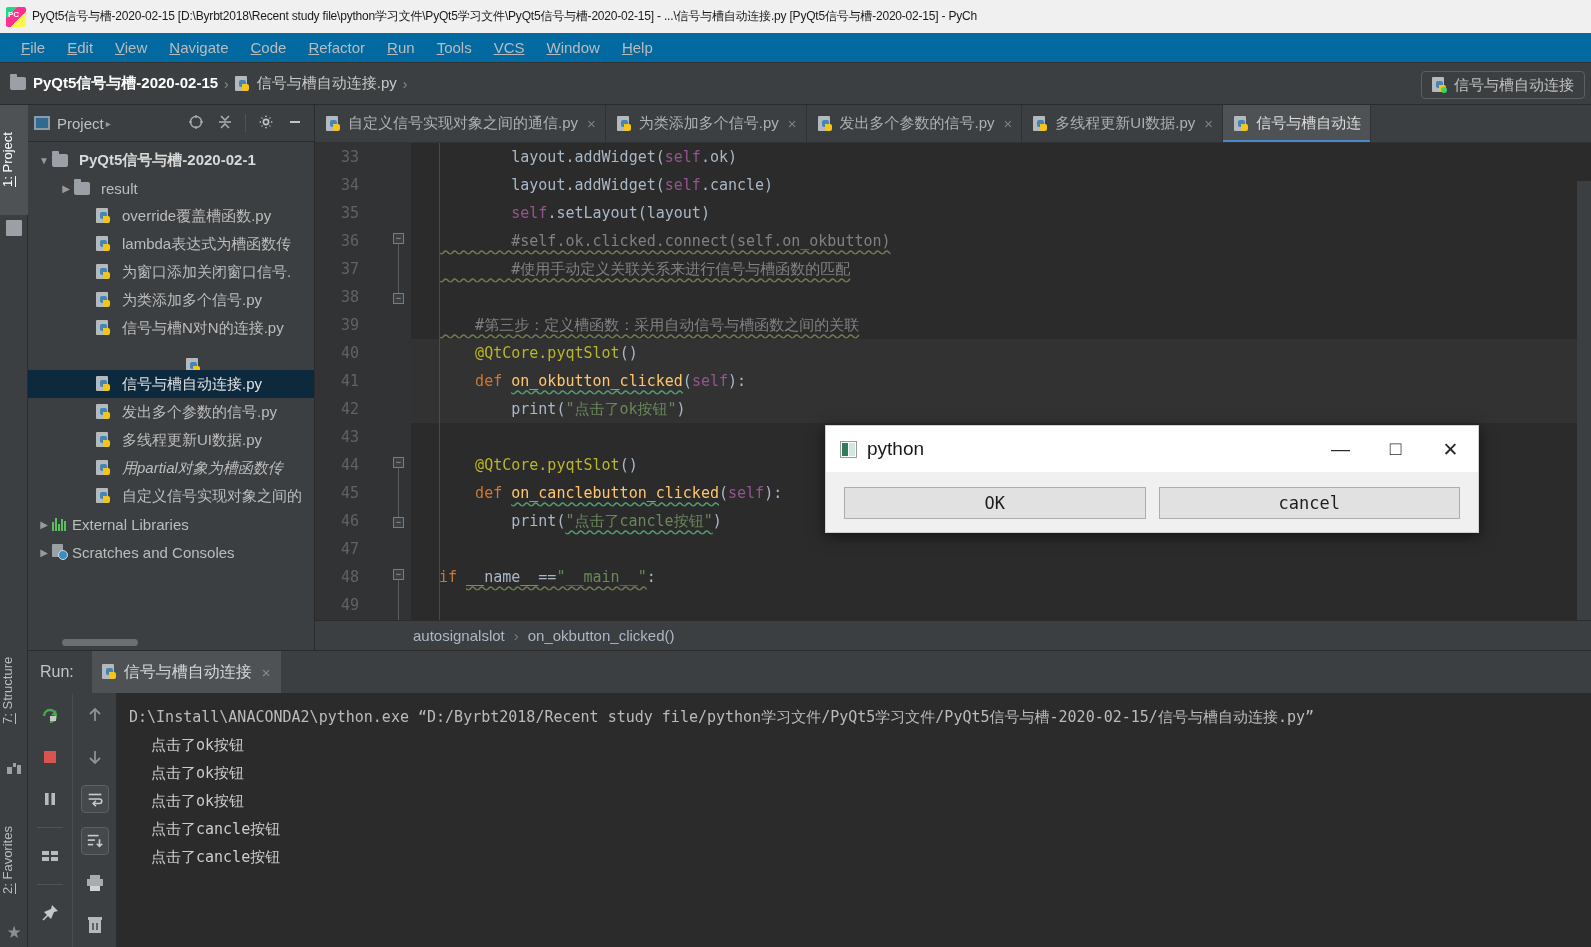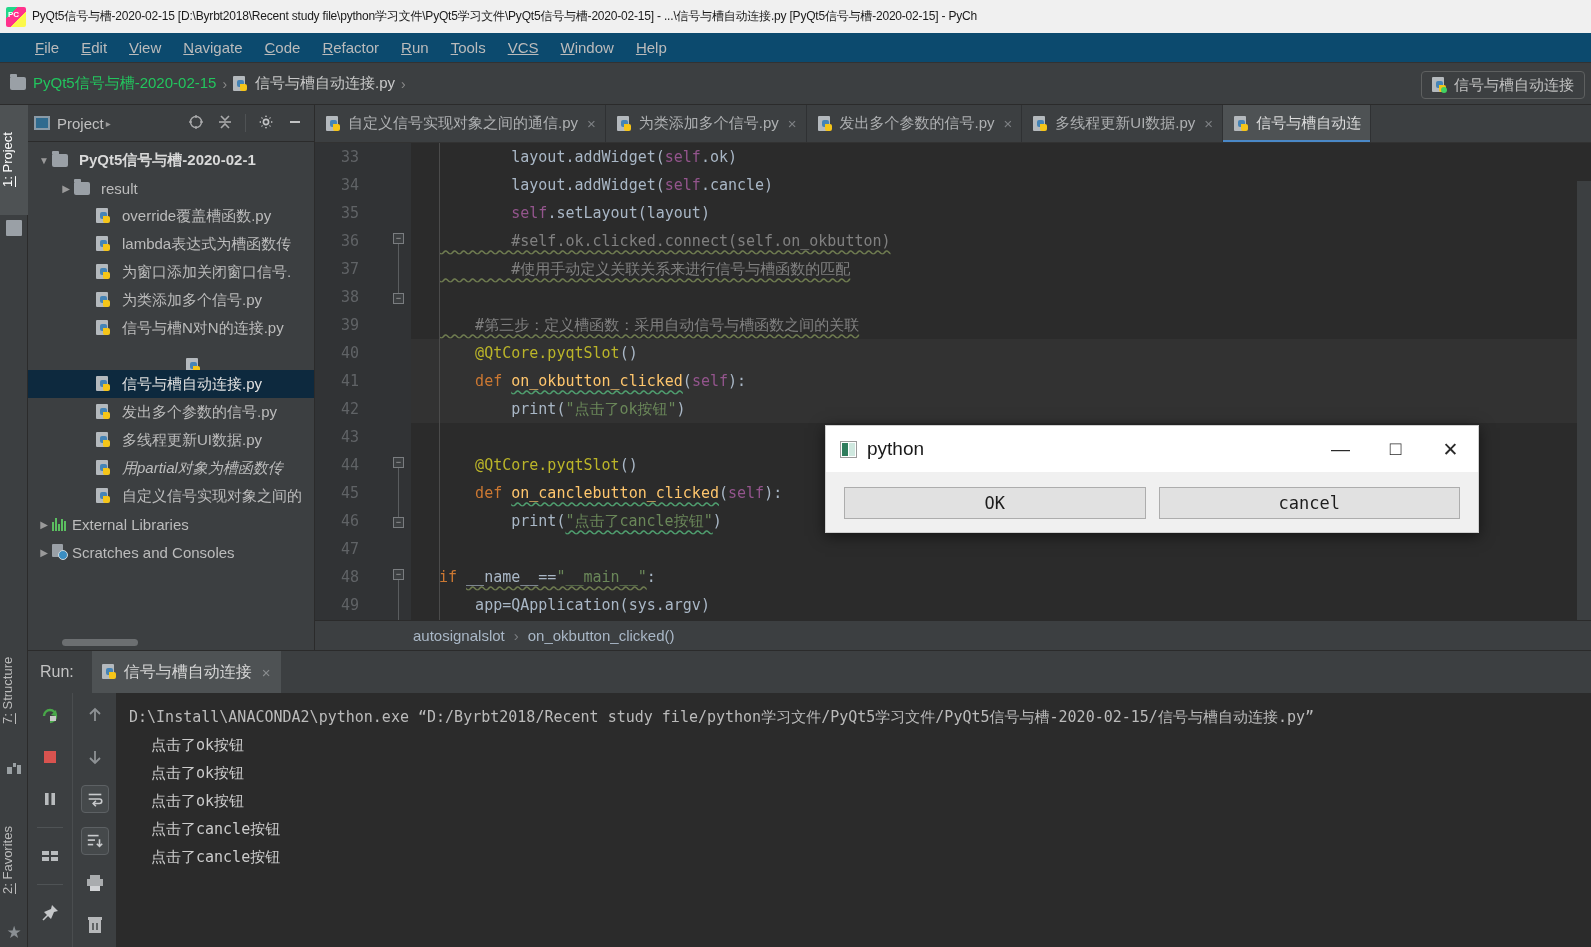--- a/index.html
+++ b/index.html
@@ -32,40 +32,40 @@
   }
   .title-text {
     font-size: 12px; color: #1a1a1a;
     font-family: "Liberation Sans", sans-serif;
     letter-spacing: -0.2px;
   }
 
   
   .menubar {
     position: absolute; left: 0; top: 33px; width: 1591px; height: 30px;
-    background: #0c4a6e;
+    background: #0369a1;
     display: flex; align-items: center;
-    padding-left: 24px;
+    padding-left: 10px;
     border-bottom: 1px solid #323232;
   }
   .menu-item {
     font-size: 15px; color: #bbbbbb;
     padding: 2px 11px; cursor: default;
     font-family: "Liberation Sans", sans-serif;
   }
   .menu-item .mn { text-decoration: underline; }
 
   
   .navbar {
     position: absolute; left: 0; top: 63px; width: 1591px; height: 42px;
     background: #3c3f41; display: flex; align-items: center;
     padding-left: 10px; border-bottom: 1px solid #2b2b2b;
   }
   .nav-crumb { display: flex; align-items: center; font-size: 15px; color: #c8c8c8; }
-  .nav-crumb.bold { font-weight: normal; color: #22c55e; }
+  .nav-crumb.bold { font-weight: bold; color: #ffffff; }
   .crumb-sep { color: #8a8a8a; margin: 0 6px; font-size: 14px; }
   .folder-icon {
     width: 16px; height: 13px; background: #9aa0a6; border-radius: 1px 2px 2px 2px;
     margin-right: 7px; position: relative; flex: 0 0 16px;
   }
   .folder-icon::before {
     content: ""; position: absolute; left: 0; top: -3px; width: 7px; height: 3px;
     background: #9aa0a6; border-radius: 1px 1px 0 0;
   }
   .py-icon {
@@ -636,21 +636,20 @@
           <div class="cline"><span class="t-cmt squig">    #第三步：定义槽函数：采用自动信号与槽函数之间的关联</span></div>
           <div class="cline hl"><span class="t-dec">    @QtCore.pyqtSlot</span><span class="t-txt">()</span></div>
           <div class="cline hl"><span class="t-def">    def </span><span class="t-fn squig-g">on_okbutton_clicked</span><span class="t-txt">(</span><span class="t-self">self</span><span class="t-txt">):</span></div>
           <div class="cline hl"><span class="t-txt">        print(</span><span class="t-str">"点击了ok按钮"</span><span class="t-txt">)</span></div>
           <div class="cline">&nbsp;</div>
           <div class="cline"><span class="t-dec">    @QtCore.pyqtSlot</span><span class="t-txt">()</span></div>
           <div class="cline"><span class="t-def">    def </span><span class="t-fn squig-g">on_canclebutton_clicked</span><span class="t-txt">(</span><span class="t-self">self</span><span class="t-txt">):</span></div>
           <div class="cline"><span class="t-txt">        print(</span><span class="t-str squig-g">"点击了cancle按钮"</span><span class="t-txt">)</span></div>
           <div class="cline">&nbsp;</div>
           <div class="cline"><span class="t-kw">if </span><span class="t-txt squig">__name__==</span><span class="t-str squig">"__main__"</span><span class="t-txt">:</span></div>
-          <div class="cline"><span class="t-txt">    app=QApplication(sys.argv)</span></div>
         </div>
       <div class="editor-right-strip"></div>
     </div>
   </div>
 
   <div class="editor-breadcrumb">
     <span>autosignalslot</span>
     <span class="sep">›</span>
     <span>on_okbutton_clicked()</span>
   </div>

